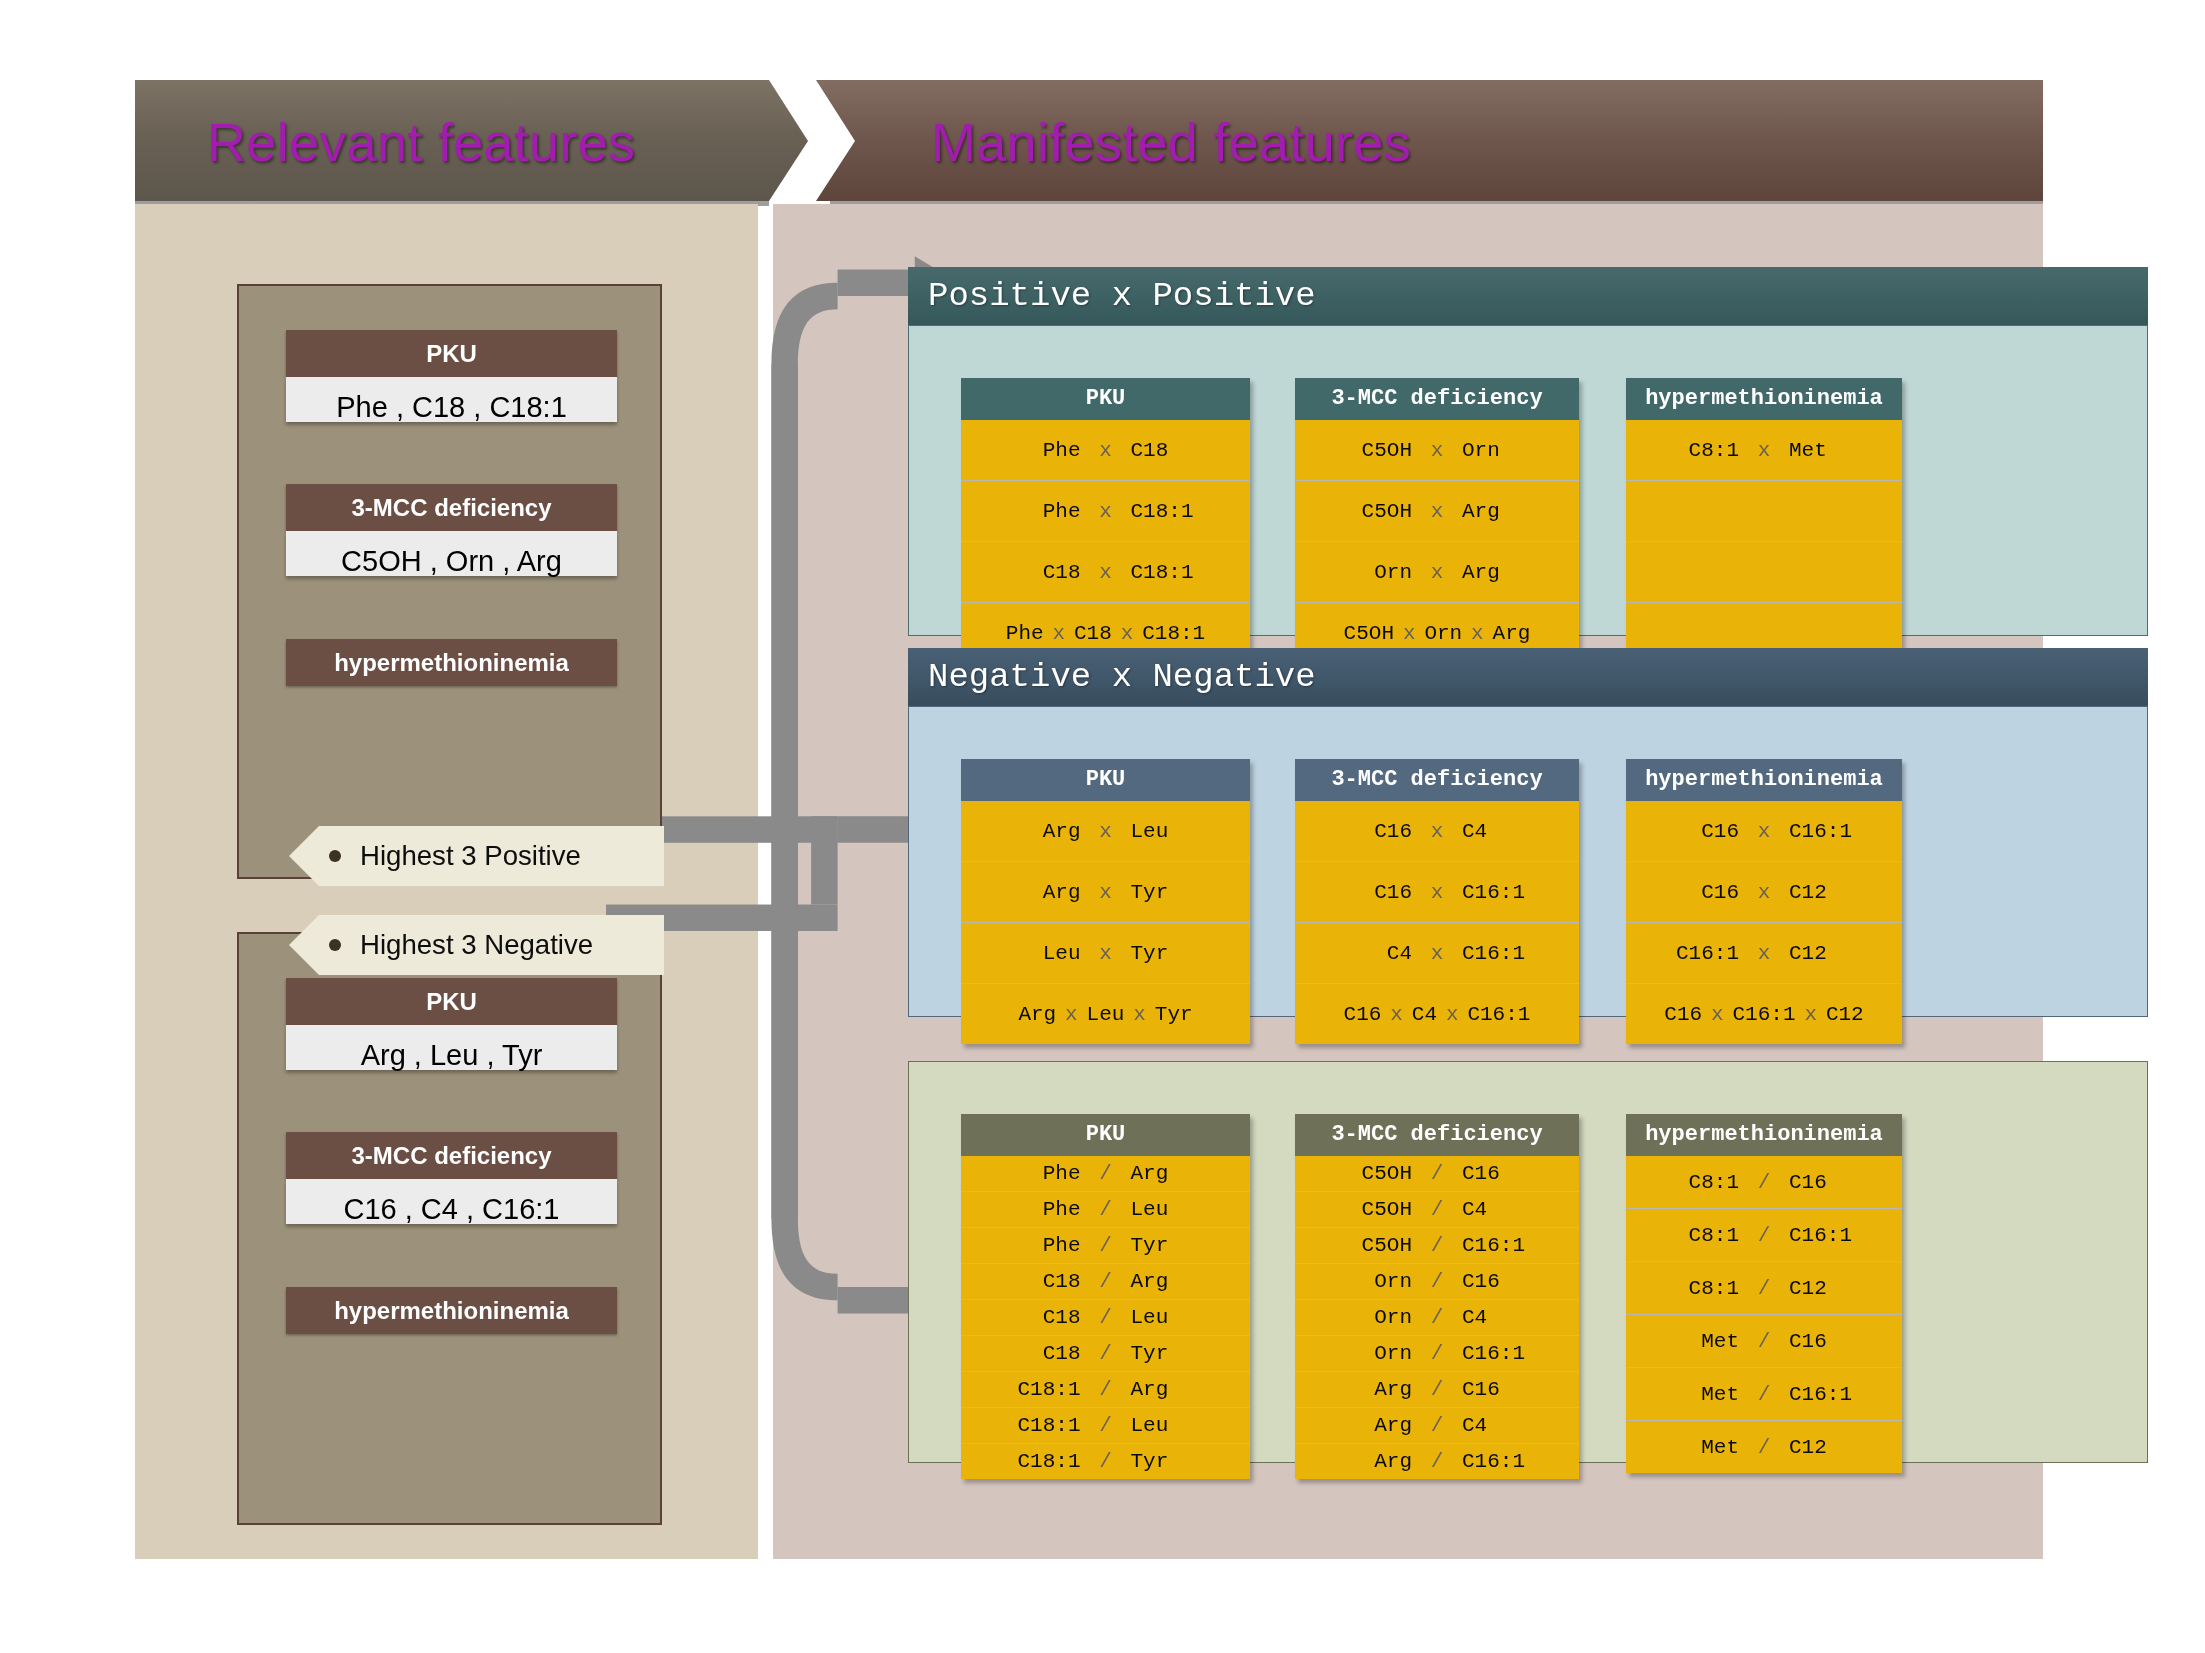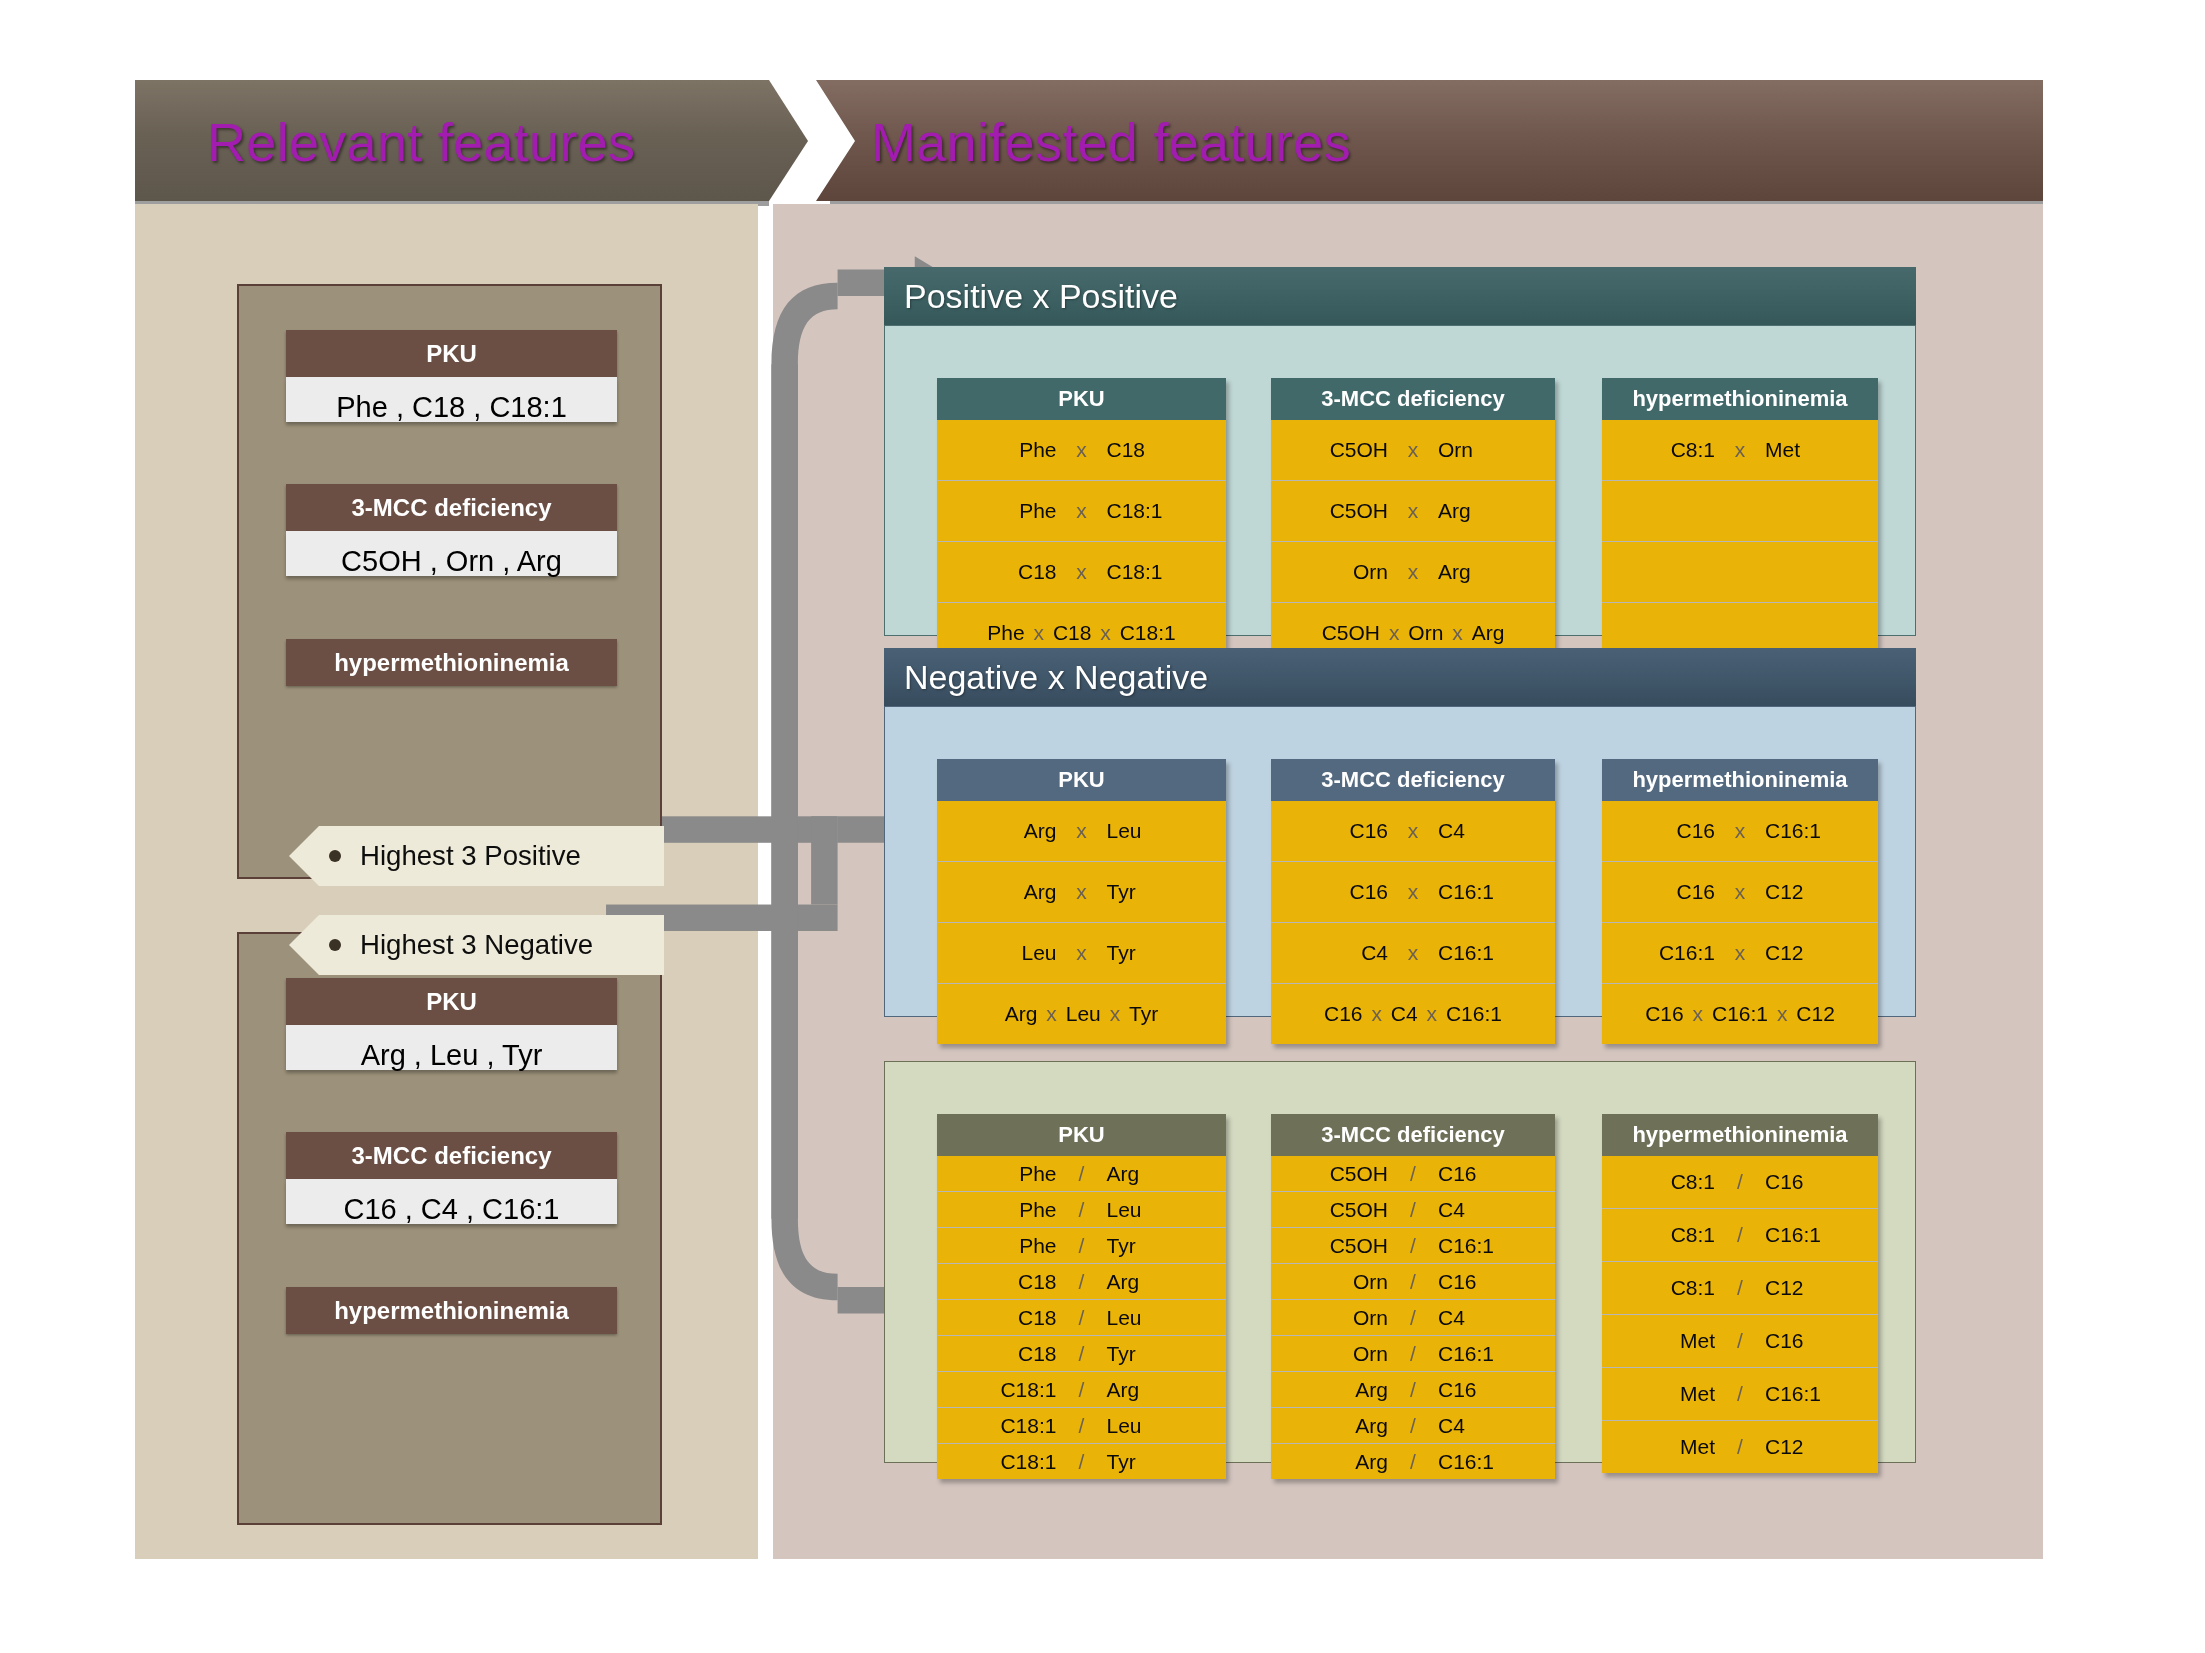--- a/index.html
+++ b/index.html
@@ -11,21 +11,21 @@
     background:linear-gradient(180deg,#7d7365 0%,#6a6155 45%,#5d564b 100%);
     clip-path:polygon(0 0,634px 0,673px 61px,634px 121px,0 121px);}
   .hdr-left-shadow{position:absolute;left:0;top:118px;width:634px;height:7.7px;background:#8d8d8d;opacity:.85;}
   .hdr-right{position:absolute;left:681px;top:0;width:1227px;height:121px;
     background:linear-gradient(180deg,#836c61 0%,#70584e 45%,#5d453c 100%);
     clip-path:polygon(0 0,1227px 0,1227px 121px,0 121px,39px 61px);}
   .hdr-right-shadow{position:absolute;left:695px;top:118px;width:1213px;height:7.7px;background:#8d8d8d;opacity:.85;}
   .hdr-title{position:absolute;color:#a21caf;font-size:54px;font-weight:normal;letter-spacing:0.3px;
     text-shadow:1.7px 1.7px 2.8px rgba(0,0,0,.45);white-space:nowrap;}
   #hdr-title-left{left:72px;top:31px;}
-  #hdr-title-right{left:736px;top:31px;}
+  #hdr-title-right{left:796px;top:31px;}
 
   
   #panel-left{position:absolute;left:135px;top:204px;width:623px;height:1355px;background:#d8ceb9;}
   #panel-right{position:absolute;left:773px;top:204px;width:1270px;height:1355px;background:#d4c5bf;}
 
   
   .feature-group{position:absolute;background:#9c917a;border:2.8px solid #5b4038;box-sizing:border-box;}
   #group-positive{left:237px;top:284px;width:425px;height:595px;}
   #group-negative{left:237px;top:932px;width:425px;height:593px;}
   .fg-card{position:absolute;left:47px;width:331px;}
@@ -41,21 +41,21 @@
     filter:drop-shadow(2.8px 3.3px 3.3px rgba(0,0,0,.4));display:flex;align-items:center;}
   .tag-hole{width:12px;height:12px;border-radius:50%;background:#3b3226;margin-left:40px;flex:none;}
   .tag-label{font-size:27.6px;color:#0d0d0d;margin-left:19px;white-space:nowrap;}
   #tag-positive{left:289px;top:826px;width:375px;}
   #tag-negative{left:289px;top:915px;width:375px;}
 
   
   #arrow-svg{position:absolute;left:606px;top:232px;width:386px;height:1323px;}
 
   
-  .mp{position:absolute;left:884px;width:1032px;box-sizing:border-box;}
+  .mp{position:absolute;left:908px;width:1240px;box-sizing:border-box;font-family:Liberation Mono, monospace;}
   .mp-head{height:58px;line-height:58px;padding-left:20px;color:#fff;font-size:34px;
     white-space:nowrap;text-shadow:1.1px 1.1px 2.2px rgba(0,0,0,.35);}
   .mp-body{position:relative;box-sizing:border-box;border:1.7px solid;}
   .mp-cols{position:absolute;left:0;top:0;width:100%;height:100%;}
   .mcol{position:absolute;top:52px;box-shadow:3.3px 3.9px 4.4px rgba(0,0,0,.28);}
   .mcol-0{left:52px;width:289px;}
   .mcol-1{left:386px;width:284px;}
   .mcol-2{left:717px;width:276px;}
   .mcol-head{height:42px;line-height:42px;text-align:center;color:#fff;
     font-size:22px;font-weight:bold;white-space:nowrap;}

